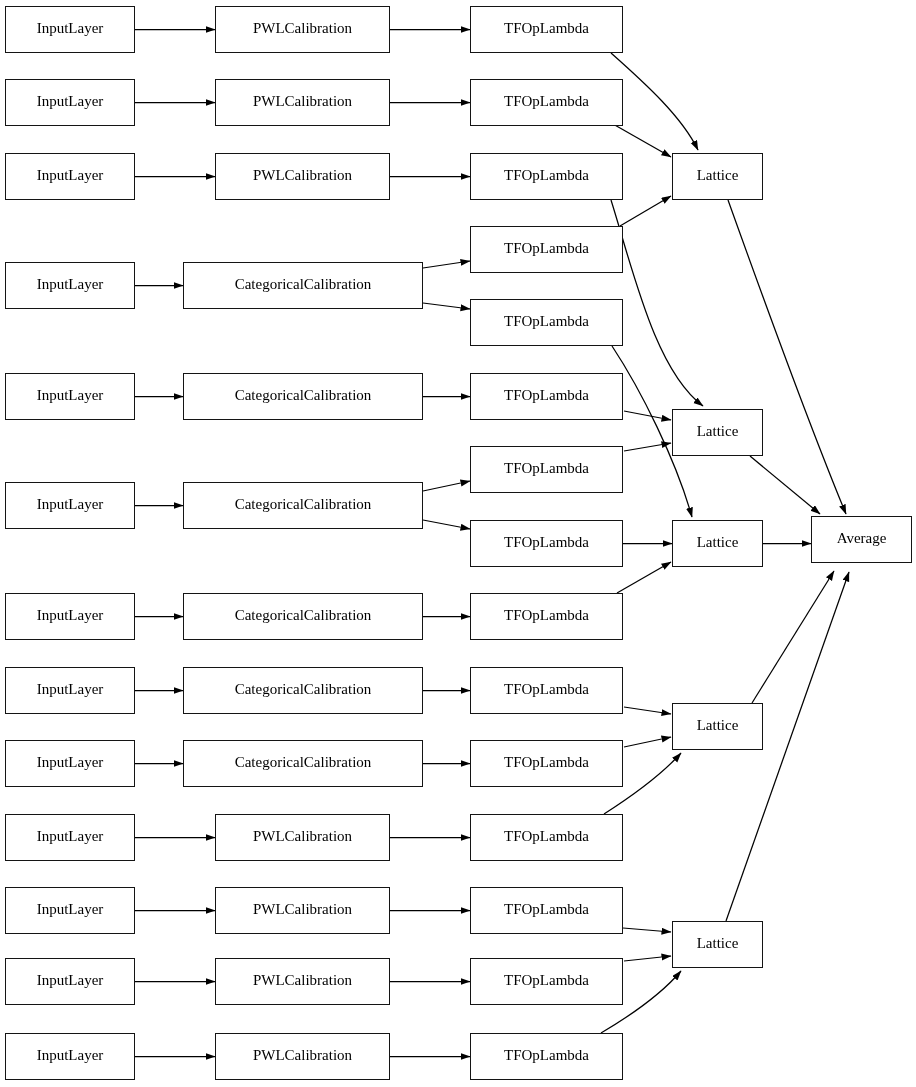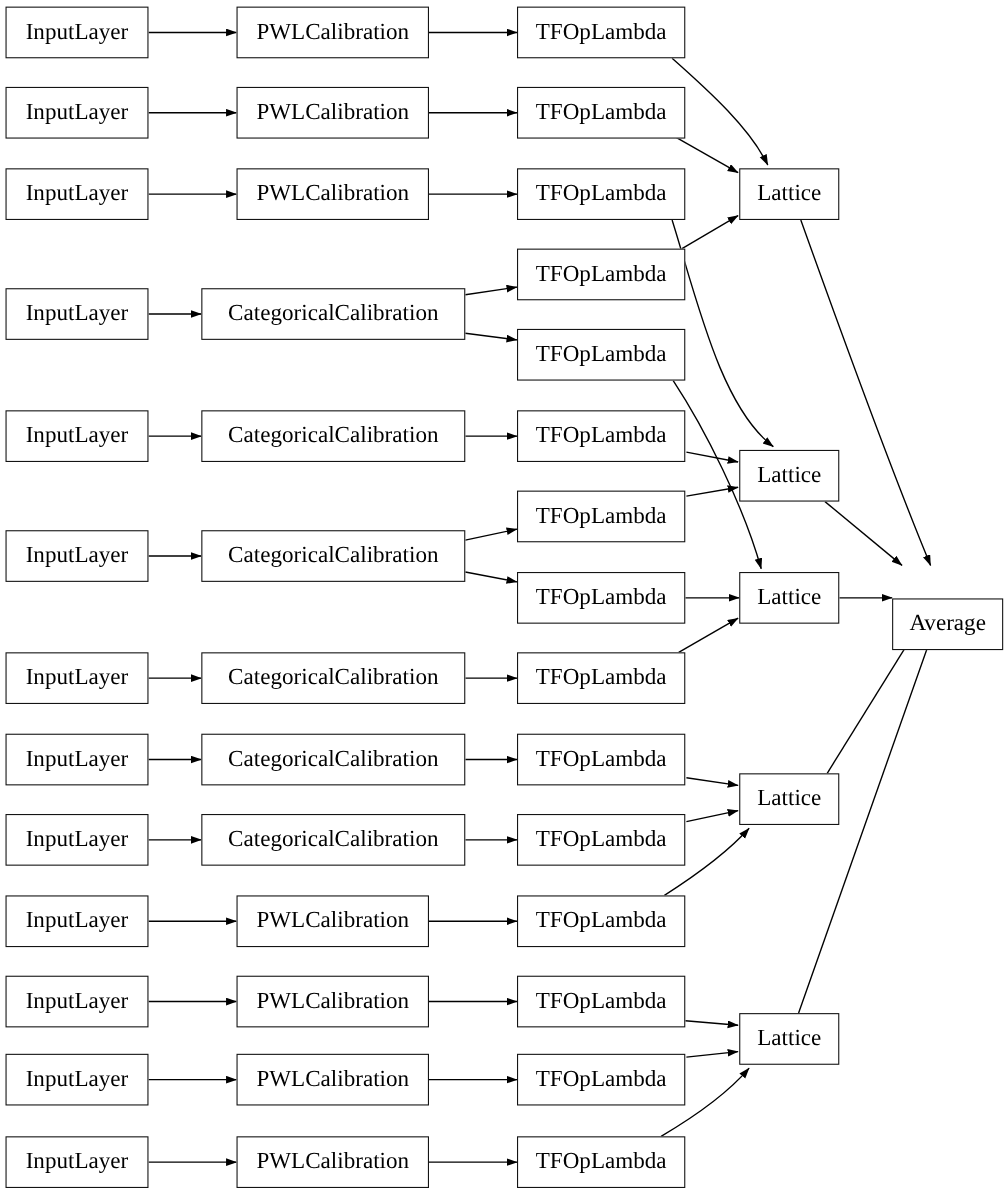--- a/index.html
+++ b/index.html
@@ -17,21 +17,21 @@
   }
   .node {
     position: absolute;
     box-sizing: border-box;
     border: 1.3px solid #141414;
     background: #ffffff;
     display: flex;
     align-items: center;
     justify-content: center;
     color: #000000;
-    font-size: 21px;
+    font-size: 15px;
     line-height: 1;
     white-space: nowrap;
   }
   .node span { display: block; padding-bottom: 2px; }
   .edge { stroke: #000000; stroke-width: 1.25; fill: none; }
 </style>
 </head>
 <body>
 
 <div id="canvas">
@@ -221,16 +221,16 @@
     </div>
     <div class="node" style="left: 672px; top: 520px; width: 91px; height: 47px;">
       <span>Lattice</span>
     </div>
     <div class="node" style="left: 672px; top: 703px; width: 91px; height: 47px;">
       <span>Lattice</span>
     </div>
     <div class="node" style="left: 672px; top: 921px; width: 91px; height: 47px;">
       <span>Lattice</span>
     </div>
-    <div class="node" style="left: 811px; top: 544px; width: 101px; height: 47px;">
+    <div class="node" style="left: 811px; top: 516px; width: 101px; height: 47px;">
       <span>Average</span>
     </div>
   </div>
 
 </body></html>

